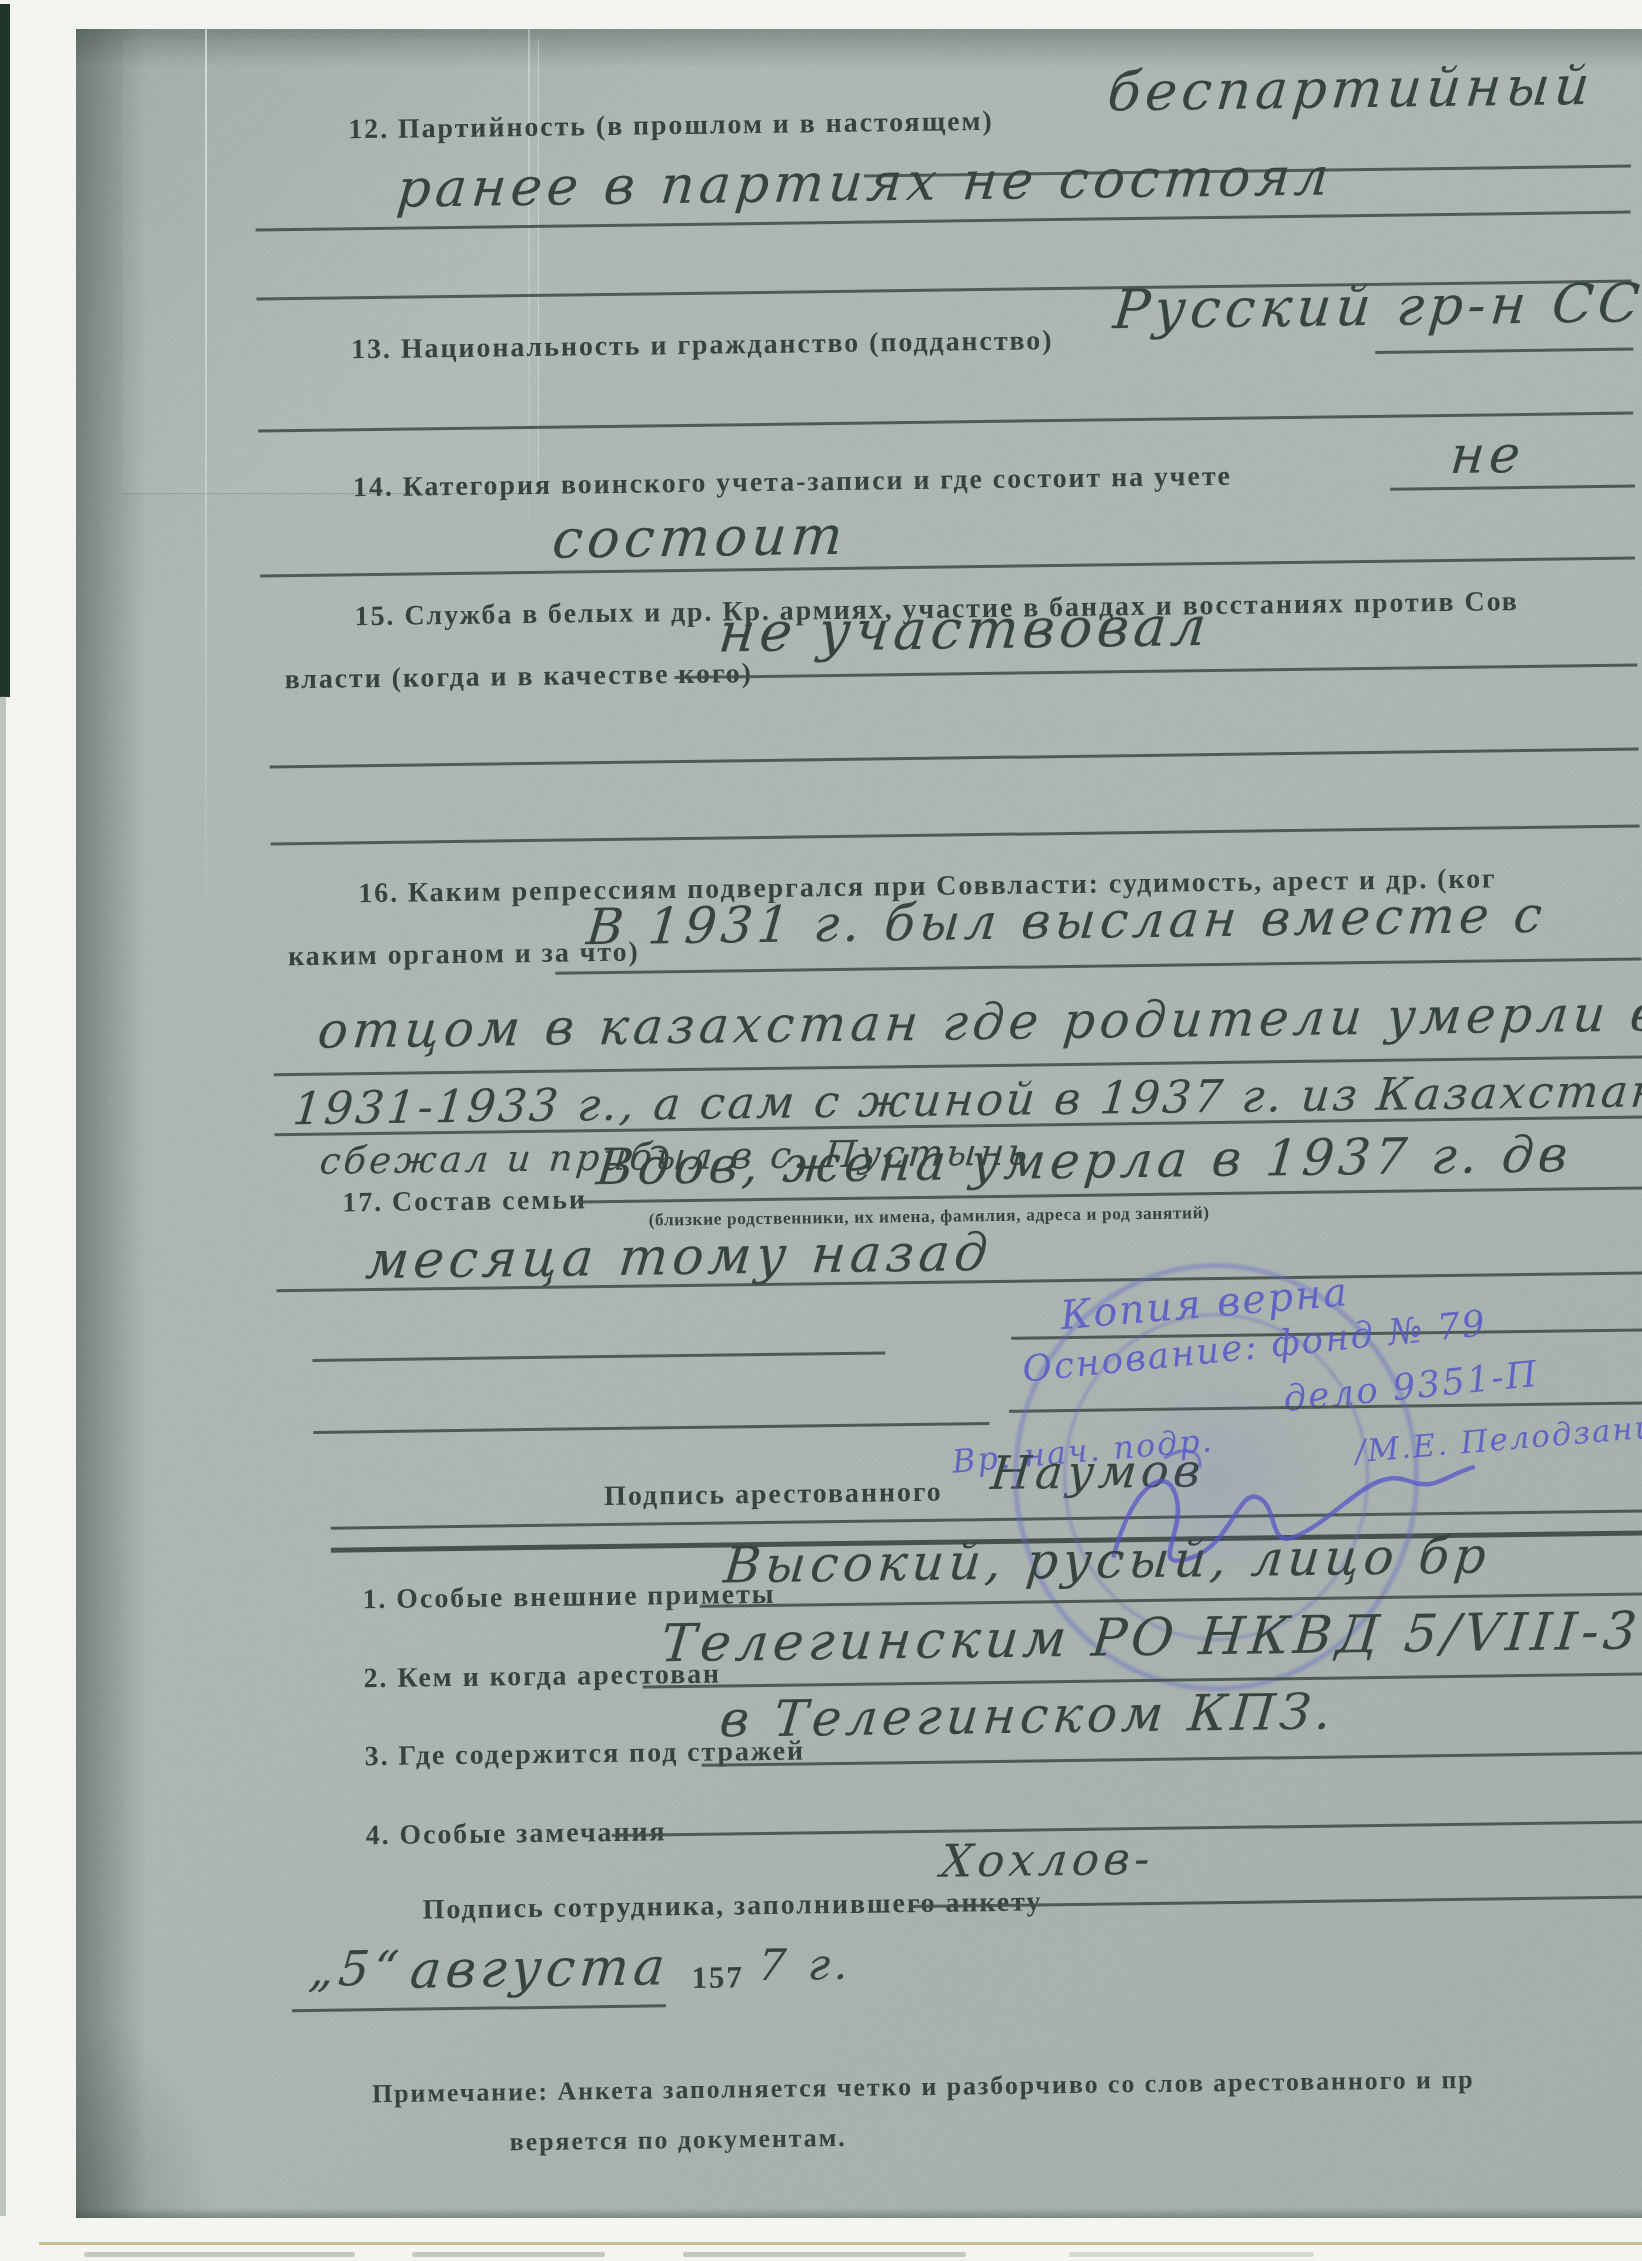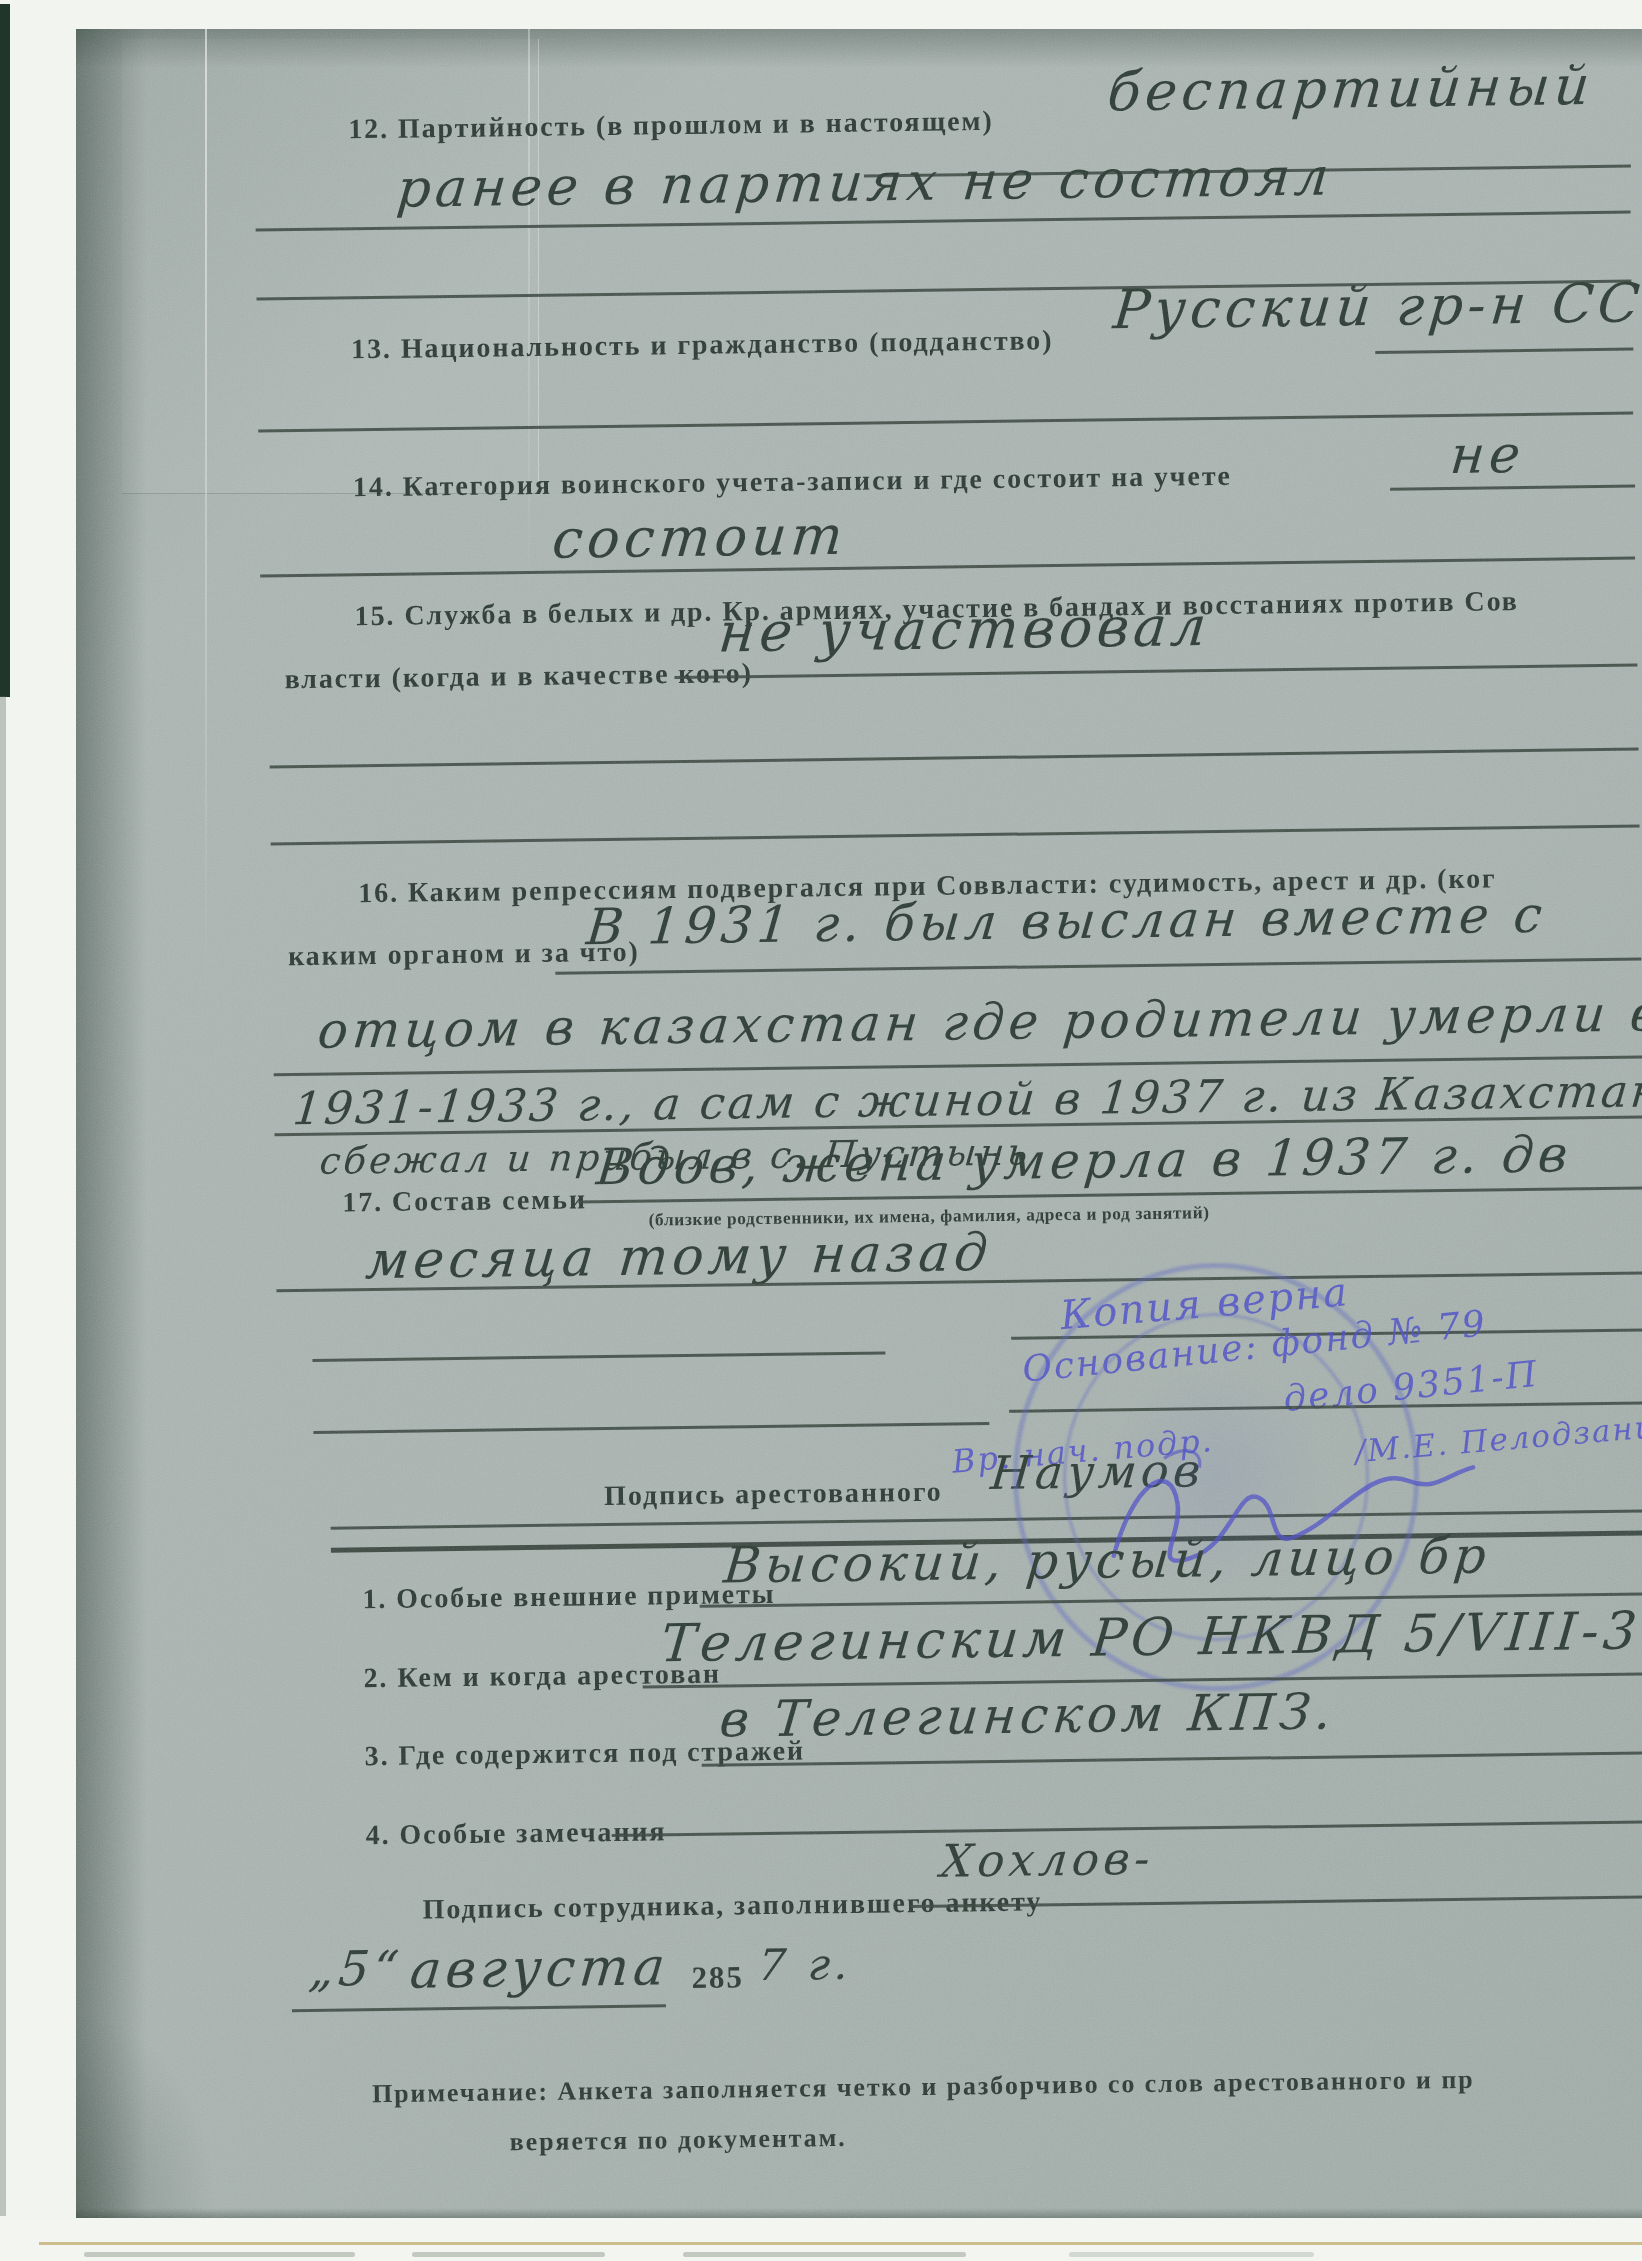--- a/index.html
+++ b/index.html
@@ -155,21 +155,21 @@
     <div class="hw" style="left:644px;top:1772px;font-size:50px"></div>
     <div class="rule" style="left:602px;top:1831px;width:1040px"></div>
 
     <div class="printed" style="left:412px;top:1888px">Подпись сотрудника, заполнившего анкету</div>
     <div class="hw" style="left:931px;top:1836px;font-size:45px">Хохлов-</div>
     <div class="rule" style="left:899px;top:1906px;width:744px"></div>
 
     <div class="hw" style="left:298px;top:1934px;font-size:48px">„5“</div>
     <div class="hw" style="left:399px;top:1934px;font-size:52px">августа</div>
     <div class="rule" style="left:280px;top:2002px;width:374px"></div>
-    <div class="printed" style="left:680px;top:1958px;font-size:31px">285</div>
+    <div class="printed" style="left:680px;top:1958px;font-size:31px">157</div>
     <div class="hw" style="left:747px;top:1939px;font-size:43px">7 г.</div>
 
     <div style="position:absolute;left:359px;top:2073px;white-space:nowrap">
       <span class="printed notebold" style="position:static;font-size:26px">Примечание:</span><span class="printed" style="position:static;font-size:26px"> Анкета заполняется четко и разборчиво со слов арестованного и пр</span>
     </div>
     <div class="printed" style="left:496px;top:2123px;font-size:26px">веряется по документам.</div>
 
   </div>
 
   <svg class="grain" width="1567" height="2189" viewBox="0 0 2432 3398">

